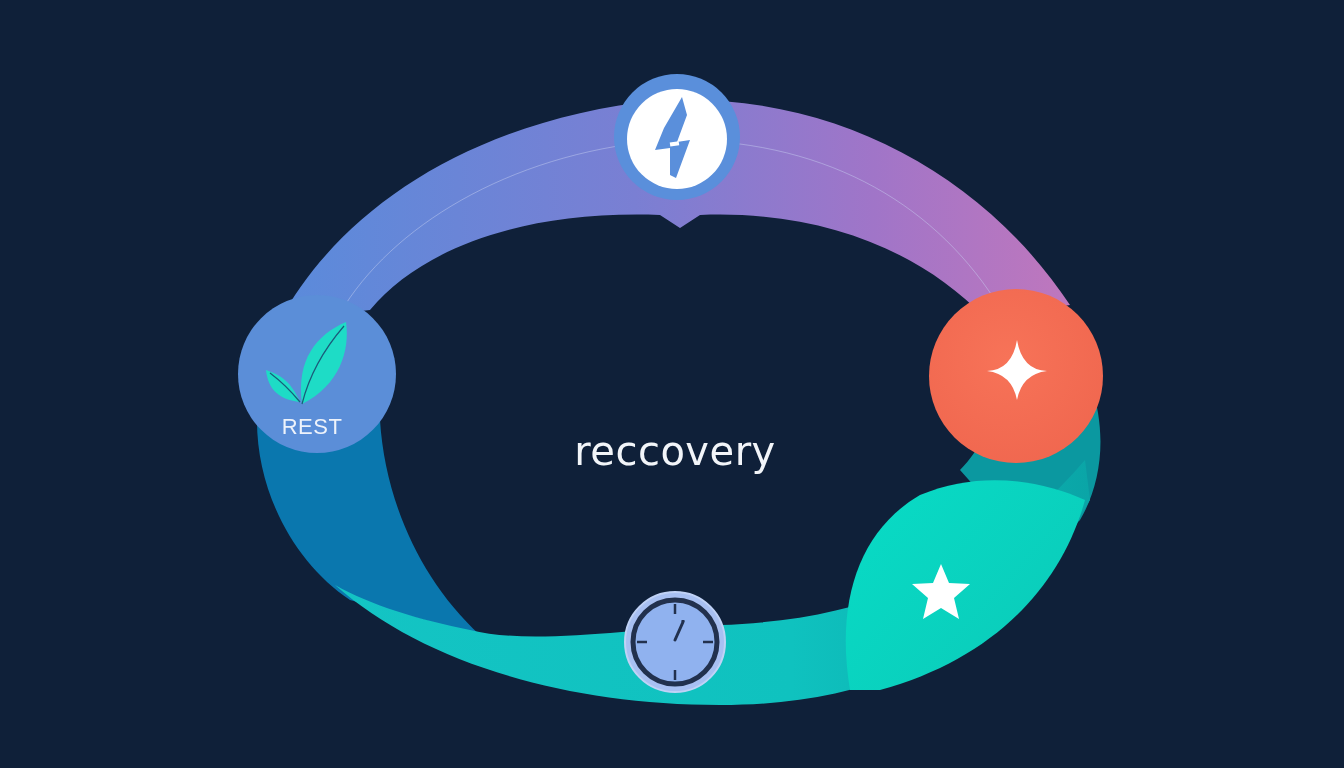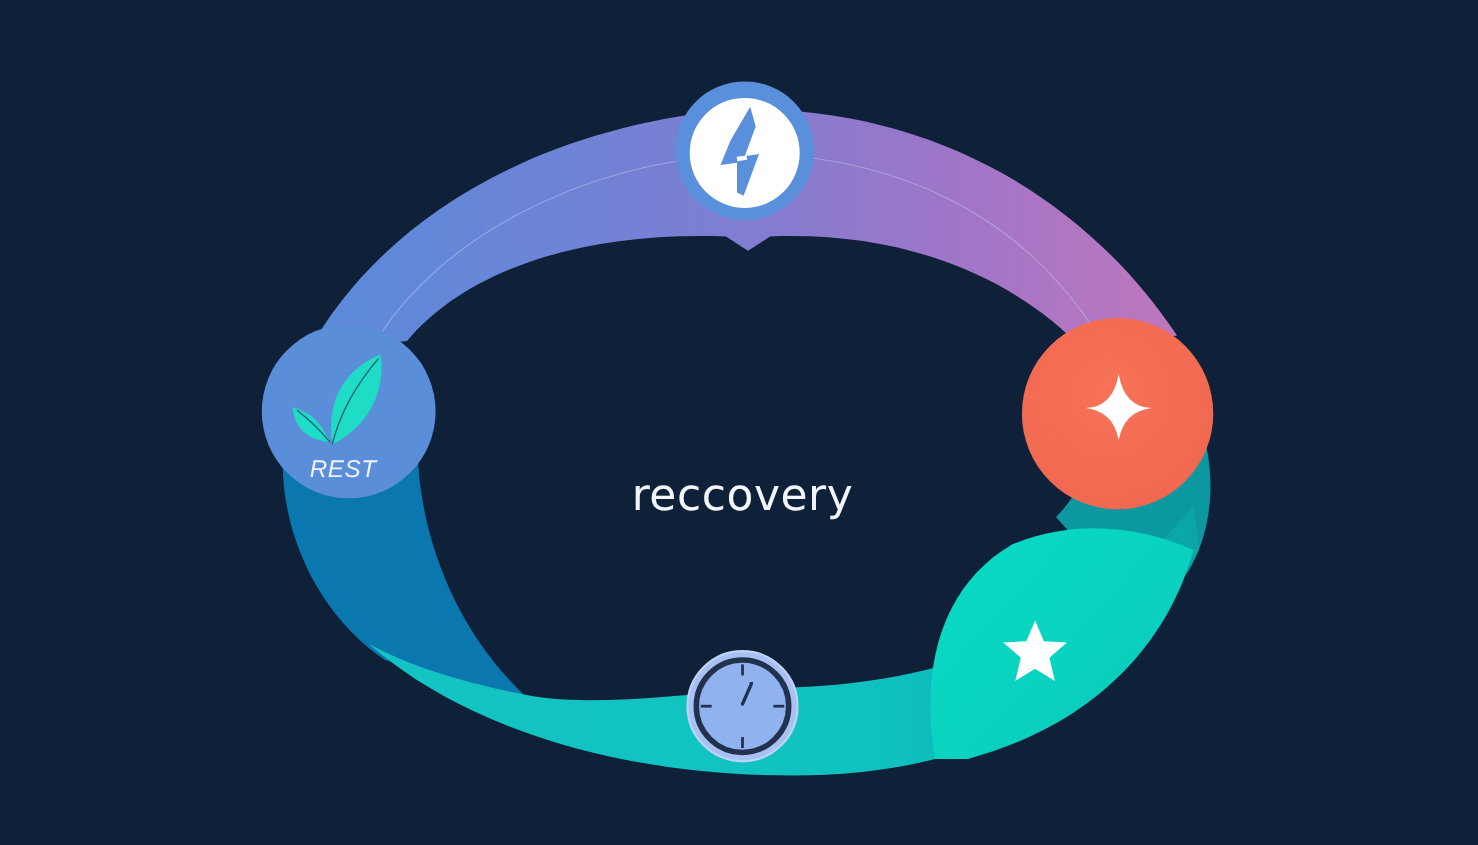--- a/index.html
+++ b/index.html
@@ -12,21 +12,20 @@
     .stage { position: absolute; left: 0; top: 0; width: 1344px; height: 768px; }
     .center-label {
       position: absolute; left: 560px; top: 428px; width: 230px; text-align: center;
       color: #f2f5f9; font-size: 40px; letter-spacing: 0.5px; font-weight: 400;
       font-family: "DejaVu Sans", sans-serif;
     }
     .node-label {
       position: absolute; left: 262px; top: 414px; width: 100px; text-align: center;
       color: #eef3fb; font-size: 22px; letter-spacing: 0.5px;
       font-family: "Liberation Sans", sans-serif;
-      font-style: italic;
     }
   </style>
 </head>
 <body>
 
 <svg class="stage" width="1344" height="768" viewBox="0 0 1344 768" xmlns="http://www.w3.org/2000/svg">
   <defs>
     <linearGradient id="topArc" x1="280" y1="0" x2="1070" y2="0" gradientUnits="userSpaceOnUse">
       <stop offset="0" stop-color="#5a8bdb"></stop>
       <stop offset="0.45" stop-color="#7a7fd3"></stop>

